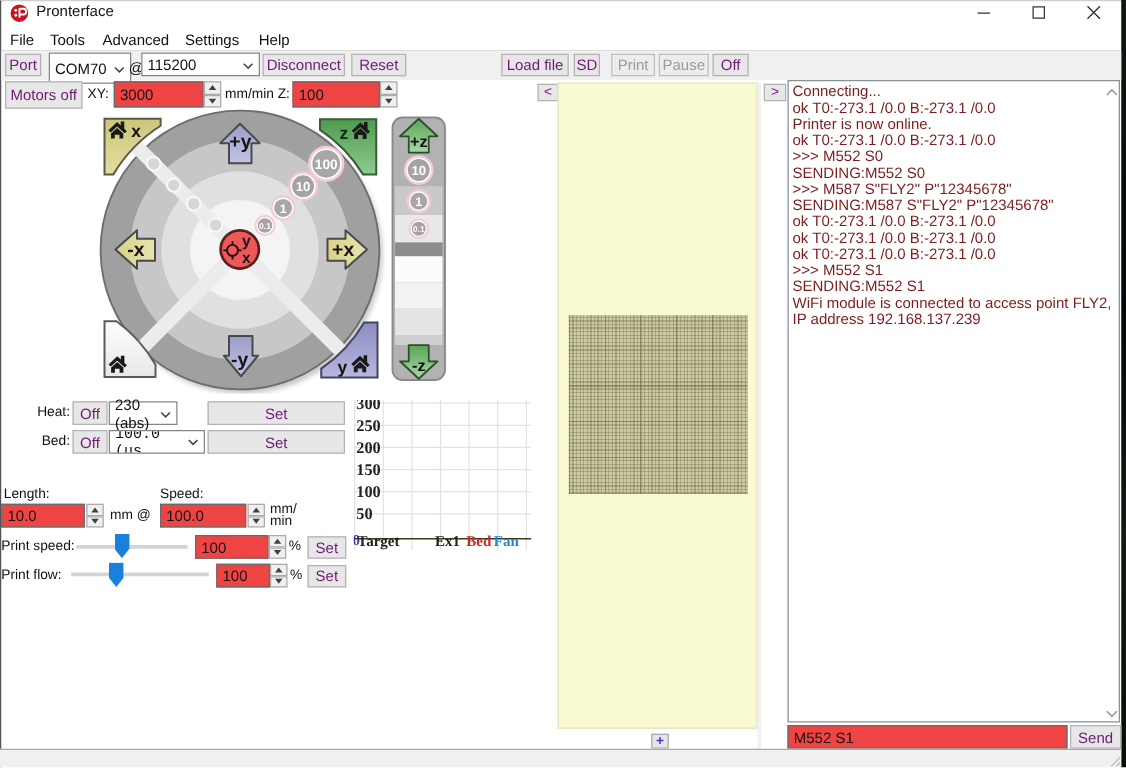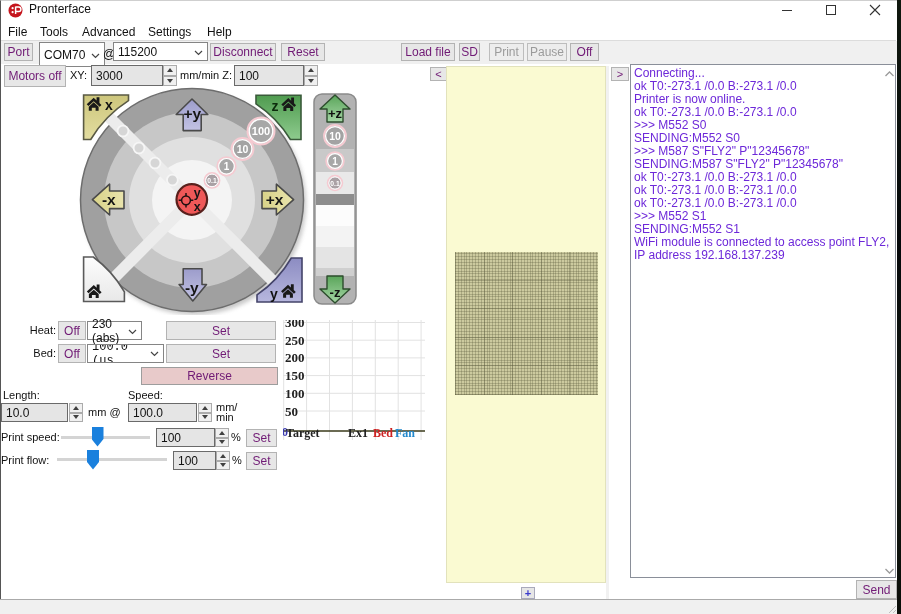--- a/index.html
+++ b/index.html
@@ -2,21 +2,21 @@
 <html><head>
 <meta charset="utf-8">
 <style>
 html,body{margin:0;padding:0;}
 body{width:901px;height:614px;overflow:hidden;font-family:"Liberation Sans",sans-serif;background:#fff;}
 #w{position:relative;width:901px;height:614px;background:#fff;border-radius:12px;}
 .abs{position:absolute;box-sizing:border-box;}
 .btn{position:absolute;box-sizing:border-box;background:#e7e7e7;border:1px solid #b3b3b3;font:12px "Liberation Sans",sans-serif;color:#701a75;display:flex;align-items:center;justify-content:center;}
 .btn.dis{color:#9b9b9b;background:#ededed;border-color:#bdbdbd;}
 .combo{position:absolute;box-sizing:border-box;background:#fff;border:1px solid #858585;font:12px "Liberation Sans",sans-serif;color:#111;display:flex;align-items:center;padding-left:4px;}
-.inp{position:absolute;box-sizing:border-box;background:#e5e5e5;border:1px solid #6a6a6a;font:12px "Liberation Sans",sans-serif;color:#111;display:flex;align-items:center;padding-left:4px;}
+.inp{position:absolute;box-sizing:border-box;background:#ef4444;border:1px solid #6a6a6a;font:12px "Liberation Sans",sans-serif;color:#111;display:flex;align-items:center;padding-left:4px;}
 .lbl{position:absolute;font:11px "Liberation Sans",sans-serif;color:#111;white-space:nowrap;}
 .mnu{position:absolute;font:12px "Liberation Sans",sans-serif;color:#111;white-space:nowrap;}
 .spin{position:absolute;box-sizing:border-box;width:14px;}
 .spin div{box-sizing:border-box;height:50%;background:#f0f0f0;border:1px solid #ababab;display:flex;align-items:center;justify-content:center;}
 .spin div.u:after{content:"";border-left:3px solid transparent;border-right:3px solid transparent;border-bottom:4px solid #404040;}
 .spin div.d:after{content:"";border-left:3px solid transparent;border-right:3px solid transparent;border-top:4px solid #404040;}
 .chev{margin-left:auto;margin-right:4px;}
 </style>
 </head>
 <body>
@@ -222,21 +222,20 @@
           <path d="M1,1 L4.5,4.5 L8,1" stroke="#444" fill="none" stroke-width="1.2"></path>
         </svg></span></div>
   <div class="btn" style="left:166px;top:321px;width:110px;height:19px;">Set</div>
   <div class="lbl" style="left:0px;top:347px;width:56px;text-align:right;">Bed:</div>
   <div class="btn" style="left:58px;top:344px;width:28px;height:19px;">Off</div>
   <div class="combo" style="left:87px;top:344px;width:77px;height:19px;overflow:hidden;font-family:Liberation Mono, monospace;">100.0 (us<span class="chev"><svg width="9" height="6" viewBox="0 0 9 6">
           <path d="M1,1 L4.5,4.5 L8,1" stroke="#444" fill="none" stroke-width="1.2"></path>
         </svg></span></div>
   <div class="btn" style="left:166px;top:344px;width:110px;height:19px;">Set</div>
 
-  <div class="btn" style="left:141px;top:367px;width:137px;height:18px;background:#e8caca;border-color:#9d9d9d;">Reverse</div>
 
   <div class="lbl" style="left:3px;top:389px;">Length:</div>
   <div class="lbl" style="left:128px;top:389px;">Speed:</div>
   <div class="inp" style="left:1px;top:403px;width:67px;height:19px;">10.0</div>
   <div class="spin" style="left:69px;top:403px;height:19px;">
       <div class="u"></div>
       <div class="d"></div>
     </div>
   <div class="lbl" style="left:88px;top:406px;">mm @</div>
   <div class="inp" style="left:128px;top:403px;width:69px;height:19px;">100.0</div>
@@ -293,40 +292,41 @@
   </svg>
 
   <div class="btn" style="left:430px;top:67px;width:17px;height:14px;font-size:11px;">&lt;</div>
   <div class="abs" style="left:446px;top:66px;width:160px;height:517px;background:#fafad2;border:1px solid #e2e2bc;"></div>
   <div class="abs" id="grid" style="left:455px;top:252px;width:143px;height:143px;background-color:#ccca9f;background-image:repeating-linear-gradient(0deg,rgba(85,85,55,0.28) 0px,rgba(85,85,55,0.28) 1px,transparent 1px,transparent 2.87px),repeating-linear-gradient(90deg,rgba(85,85,55,0.28) 0px,rgba(85,85,55,0.28) 1px,transparent 1px,transparent 2.87px),repeating-linear-gradient(0deg,rgba(70,70,45,0.3) 0px,rgba(70,70,45,0.3) 1px,transparent 1px,transparent 28.6px),repeating-linear-gradient(90deg,rgba(70,70,45,0.3) 0px,rgba(70,70,45,0.3) 1px,transparent 1px,transparent 28.6px);"></div>
   <div class="btn" style="left:521px;top:587px;width:14px;height:12px;border-color:#a9a9bb;background:#e6e6e6;color:#3a3acc;font-size:11px;font-weight:bold;">+</div>
   <div class="btn" style="left:611px;top:67px;width:18px;height:14px;font-size:11px;">&gt;</div>
 
   <div class="abs" style="left:606px;top:66px;width:3px;height:535px;background:#f1f1f1;"></div>
   <div class="abs" style="left:630px;top:64px;width:266px;height:514px;background:#fff;border:1px solid #8a8f99;"></div>
-  <div class="abs" style="left:634px;top:67px;width:246px;font:12px 'Liberation Sans',sans-serif;line-height:13px;color:#6d28d9;white-space:pre;">Connecting...
+  <div class="abs" style="left:634px;top:67px;width:246px;font:12px 'Liberation Sans',sans-serif;line-height:13px;color:#7f1d1d;white-space:pre;">Connecting...
 ok T0:-273.1 /0.0 B:-273.1 /0.0
 Printer is now online.
 ok T0:-273.1 /0.0 B:-273.1 /0.0
 &gt;&gt;&gt; M552 S0
 SENDING:M552 S0
 &gt;&gt;&gt; M587 S"FLY2" P"12345678"
 SENDING:M587 S"FLY2" P"12345678"
 ok T0:-273.1 /0.0 B:-273.1 /0.0
 ok T0:-273.1 /0.0 B:-273.1 /0.0
 ok T0:-273.1 /0.0 B:-273.1 /0.0
 &gt;&gt;&gt; M552 S1
 SENDING:M552 S1
 WiFi module is connected to access point FLY2,
 IP address 192.168.137.239</div>
   <svg class="abs" style="left:884px;top:70px;" width="11" height="8" viewBox="0 0 11 8">
       <path d="M1.5,6 L5.5,2 L9.5,6" stroke="#9a9a9a" fill="none" stroke-width="1.3"></path>
     </svg>
   <svg class="abs" style="left:884px;top:567px;" width="11" height="8" viewBox="0 0 11 8">
       <path d="M1.5,2 L5.5,6 L9.5,2" stroke="#9a9a9a" fill="none" stroke-width="1.3"></path>
     </svg>
+  <div class="inp" style="left:630px;top:580px;width:224px;height:19px;">M552 S1</div>
   <div class="btn" style="left:856px;top:580px;width:41px;height:19px;">Send</div>
 
   <div class="abs" style="left:0px;top:599px;width:897px;height:15px;background:#f0f0f0;border-top:1px solid #aaa;"></div>
   <svg class="abs" style="left:888px;top:605px;" width="9" height="9" viewBox="0 0 9 9">
       <path d="M8,1 L1,8 M8,5 L5,8" stroke="#bdbdbd" stroke-width="1"></path>
     </svg>
 </div>
 
 </body></html>

